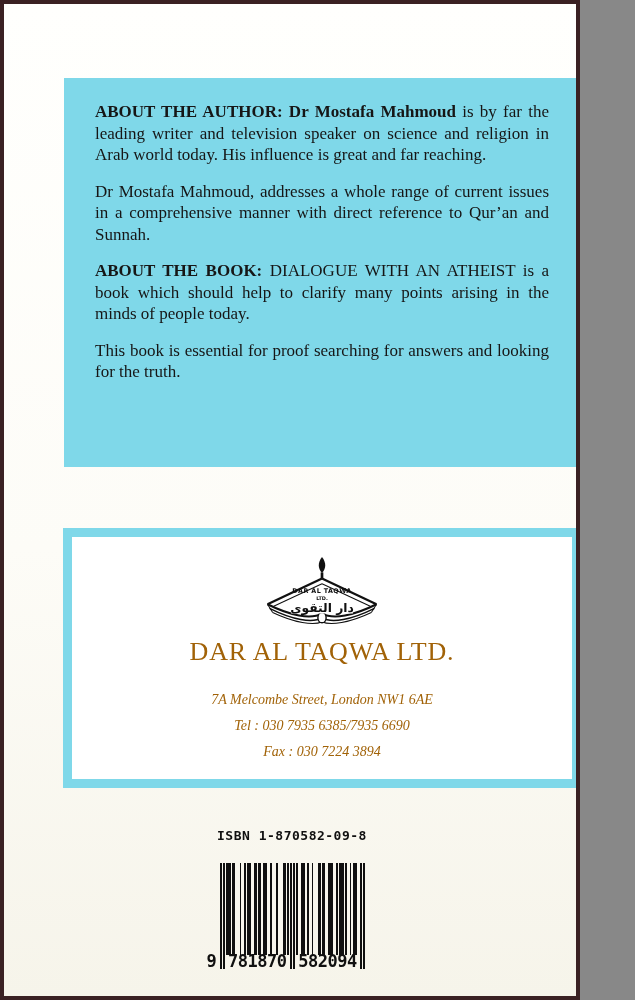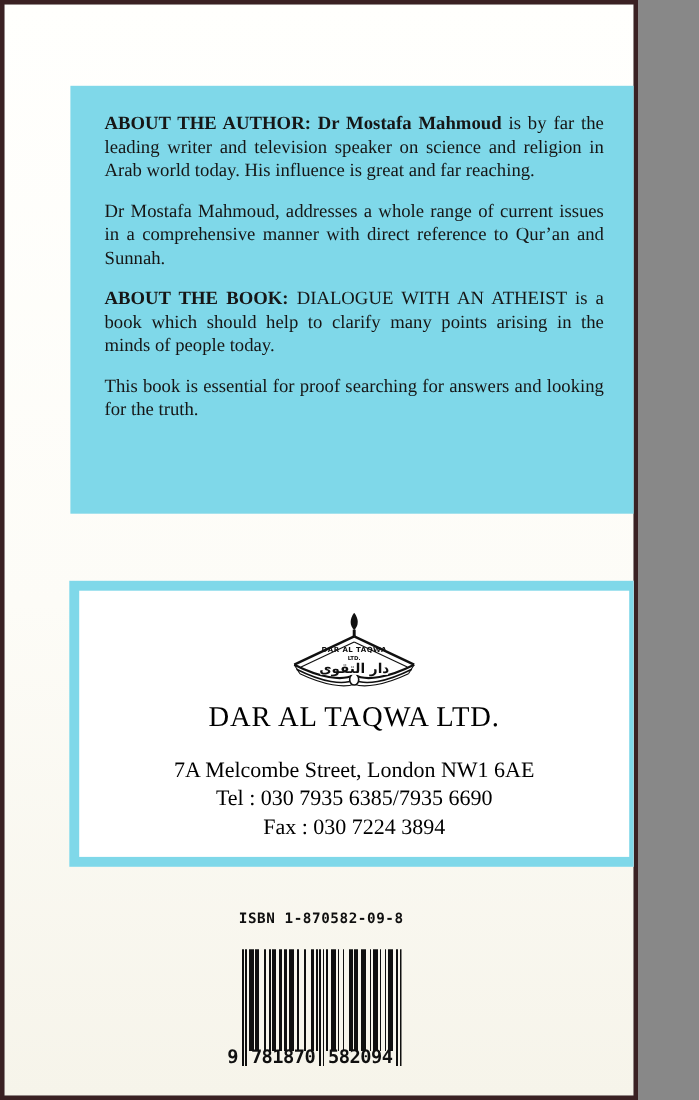--- a/index.html
+++ b/index.html
@@ -27,28 +27,28 @@
     color:#161616;
   }
   .blurb-box .lead{font-weight:bold;}
   
   .pub-frame{
     position:absolute;left:59px;top:524px;width:518px;height:260px;
     box-sizing:border-box;
     border:9px solid var(--blue,#7fd8e9);
     background:#ffffff;
     text-align:center;
-    color:#000000;
+    color:#a16207;
   }
   .logo-wrap{margin:20px auto 4px;width:124px;height:74px;}
   .pub-name{
     font-size:26px;letter-spacing:0.8px;margin:6px 0 20px;
     font-weight:normal;
   }
-  .pub-line{font-size:20px;line-height:26px;}
+  .pub-line{font-size:14px;line-height:26px;font-style:italic;}
   
   .barcode-wrap{
     position:absolute;top:824px;left:50%;
     transform:translateX(-50%);margin-left:2px;
     width:200px;text-align:center;
   }
   .isbn-text{
     font-family:"DejaVu Sans Mono", monospace;
     font-weight:bold;font-size:13px;letter-spacing:0.5px;
     color:#101010;white-space:nowrap;margin-bottom:20px;

